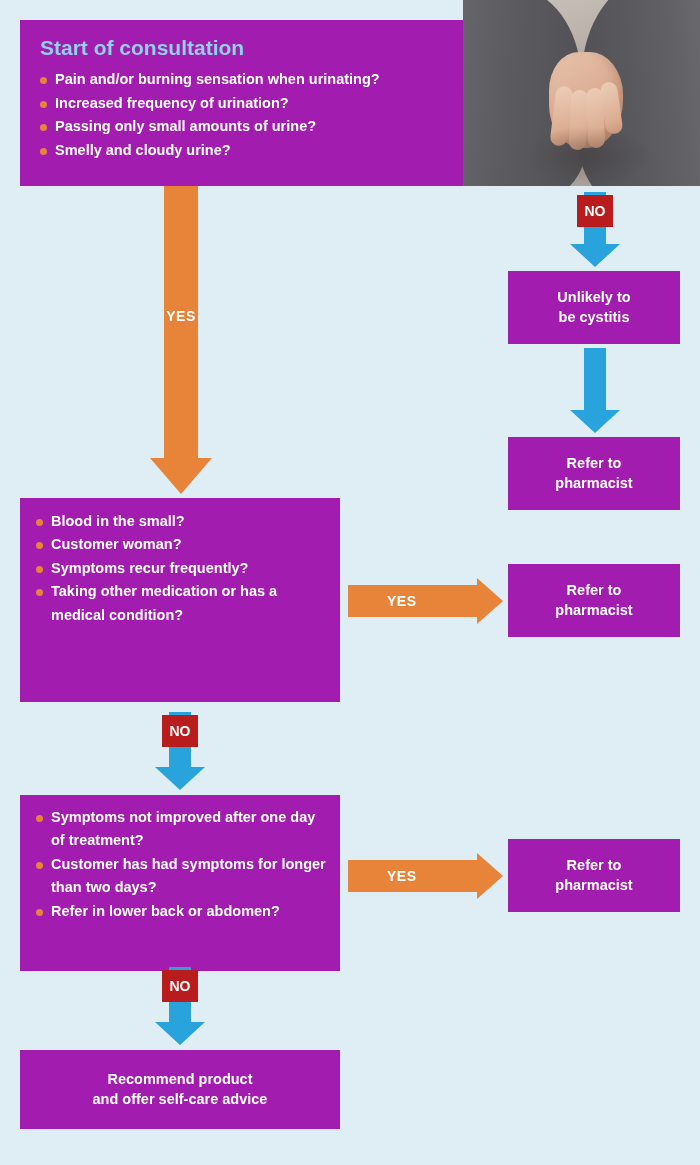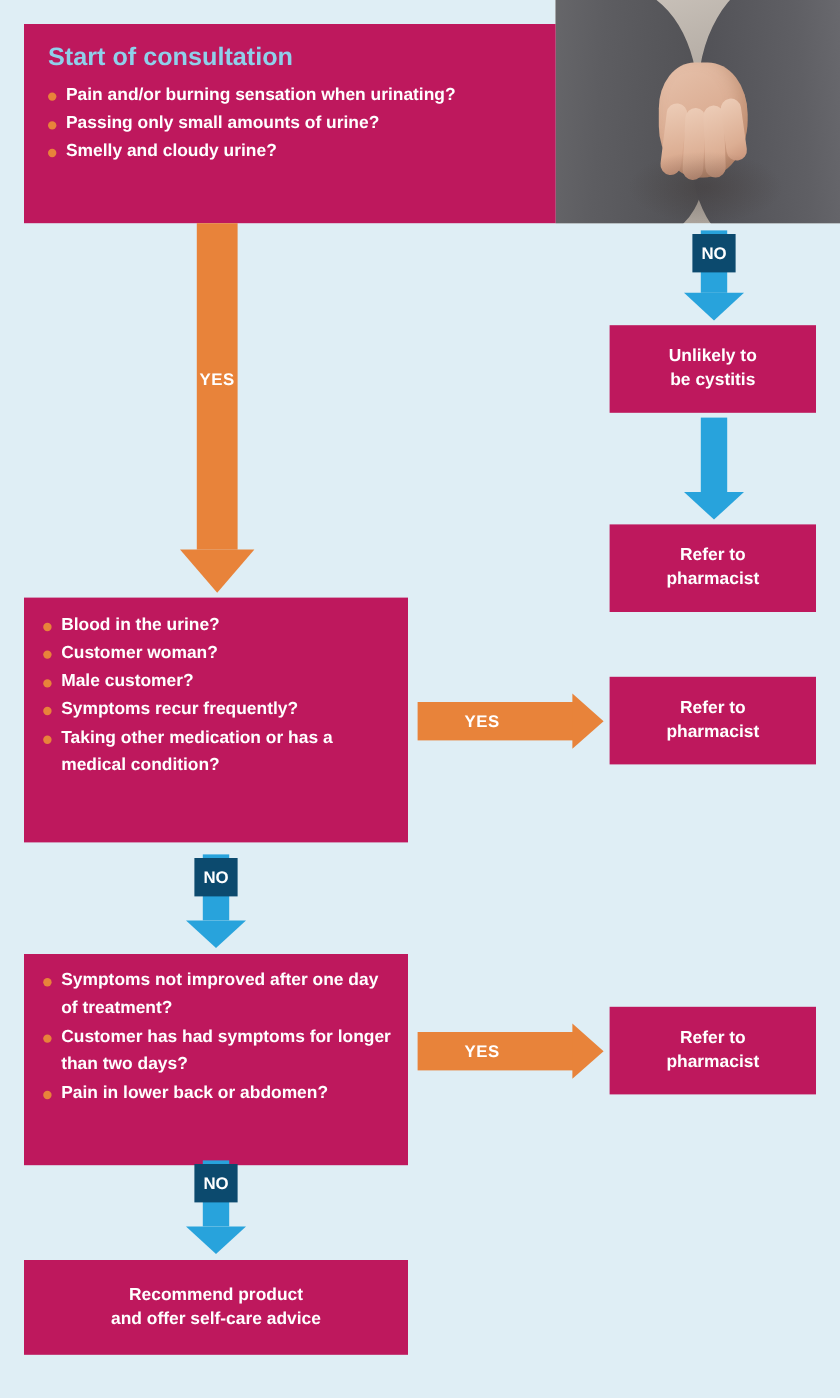--- a/index.html
+++ b/index.html
@@ -82,21 +82,21 @@
     left: 60px;
     bottom: 0;
     width: 130px;
     height: 60px;
     background: radial-gradient(ellipse at center, rgba(60,50,45,.32), rgba(60,50,45,0) 70%);
   }
 
   
   .box {
     position: absolute;
-    background: #be185d;
+    background: #a21caf;
     color: #ffffff;
     box-sizing: border-box;
   }
   .box-title {
     color: #8fd0ea;
     font-size: 21px;
     font-weight: bold;
     margin: 0 0 9px 0;
     line-height: 1.1;
   }
@@ -210,21 +210,21 @@
 
   
   #no-arrow-1 { left: 570px; top: 192px; width: 50px; height: 75px; }
   #no-arrow-1 .shaft { width: 22px; height: 52px; background: #28a3dc; }
   #no-arrow-1 .head {
     border-left-width: 25px; border-right-width: 25px;
     border-top-width: 23px; border-top-color: #28a3dc;
   }
   .no-chip {
     position: absolute;
-    background: #0c4a6e;
+    background: #b91c1c;
     color: #ffffff;
     font-size: 14px;
     font-weight: bold;
     display: flex;
     align-items: center;
     justify-content: center;
   }
   #no-chip-1 { left: 577px; top: 195px; width: 36px; height: 32px; }
 
   
@@ -296,20 +296,21 @@
     <div class="finger f2"></div>
     <div class="finger f3"></div>
     <div class="finger f4"></div>
     <div class="shadow"></div>
   </div>
 
   <div class="box" id="start-box">
     <div class="box-title">Start of consultation</div>
     <ul class="qlist">
       <li>Pain and/or burning sensation when urinating?</li>
+      <li>Increased frequency of urination?</li>
       <li>Passing only small amounts of urine?</li>
       <li>Smelly and cloudy urine?</li>
     </ul>
   </div>
 
   <div class="arrow-v" id="yes-arrow-main">
     <div class="shaft"></div>
     <div class="head"></div>
     <div class="arrow-label-v">YES</div>
   </div>
@@ -326,23 +327,22 @@
   <div class="arrow-v" id="blue-arrow-2">
     <div class="shaft"></div>
     <div class="head"></div>
   </div>
 
   <div class="box box-centered two-line" id="refer1-box">Refer to
 pharmacist</div>
 
   <div class="box" id="q2-box">
     <ul class="qlist">
-      <li>Blood in the urine?</li>
+      <li>Blood in the small?</li>
       <li>Customer woman?</li>
-      <li>Male customer?</li>
       <li>Symptoms recur frequently?</li>
       <li>Taking other medication or has a medical condition?</li>
     </ul>
   </div>
 
   <div class="arrow-h" id="yes-arrow-2">
     <div class="shaft"></div>
     <div class="head"></div>
     <div class="arrow-label-h">YES</div>
   </div>
@@ -353,21 +353,21 @@
   <div class="arrow-v" id="no-arrow-2">
     <div class="shaft"></div>
     <div class="head"></div>
   </div>
   <div class="no-chip" id="no-chip-2">NO</div>
 
   <div class="box" id="q3-box">
     <ul class="qlist">
       <li>Symptoms not improved after one day of treatment?</li>
       <li>Customer has had symptoms for longer than two days?</li>
-      <li>Pain in lower back or abdomen?</li>
+      <li>Refer in lower back or abdomen?</li>
     </ul>
   </div>
 
   <div class="arrow-h" id="yes-arrow-3">
     <div class="shaft"></div>
     <div class="head"></div>
     <div class="arrow-label-h">YES</div>
   </div>
 
   <div class="box box-centered two-line" id="refer3-box">Refer to

